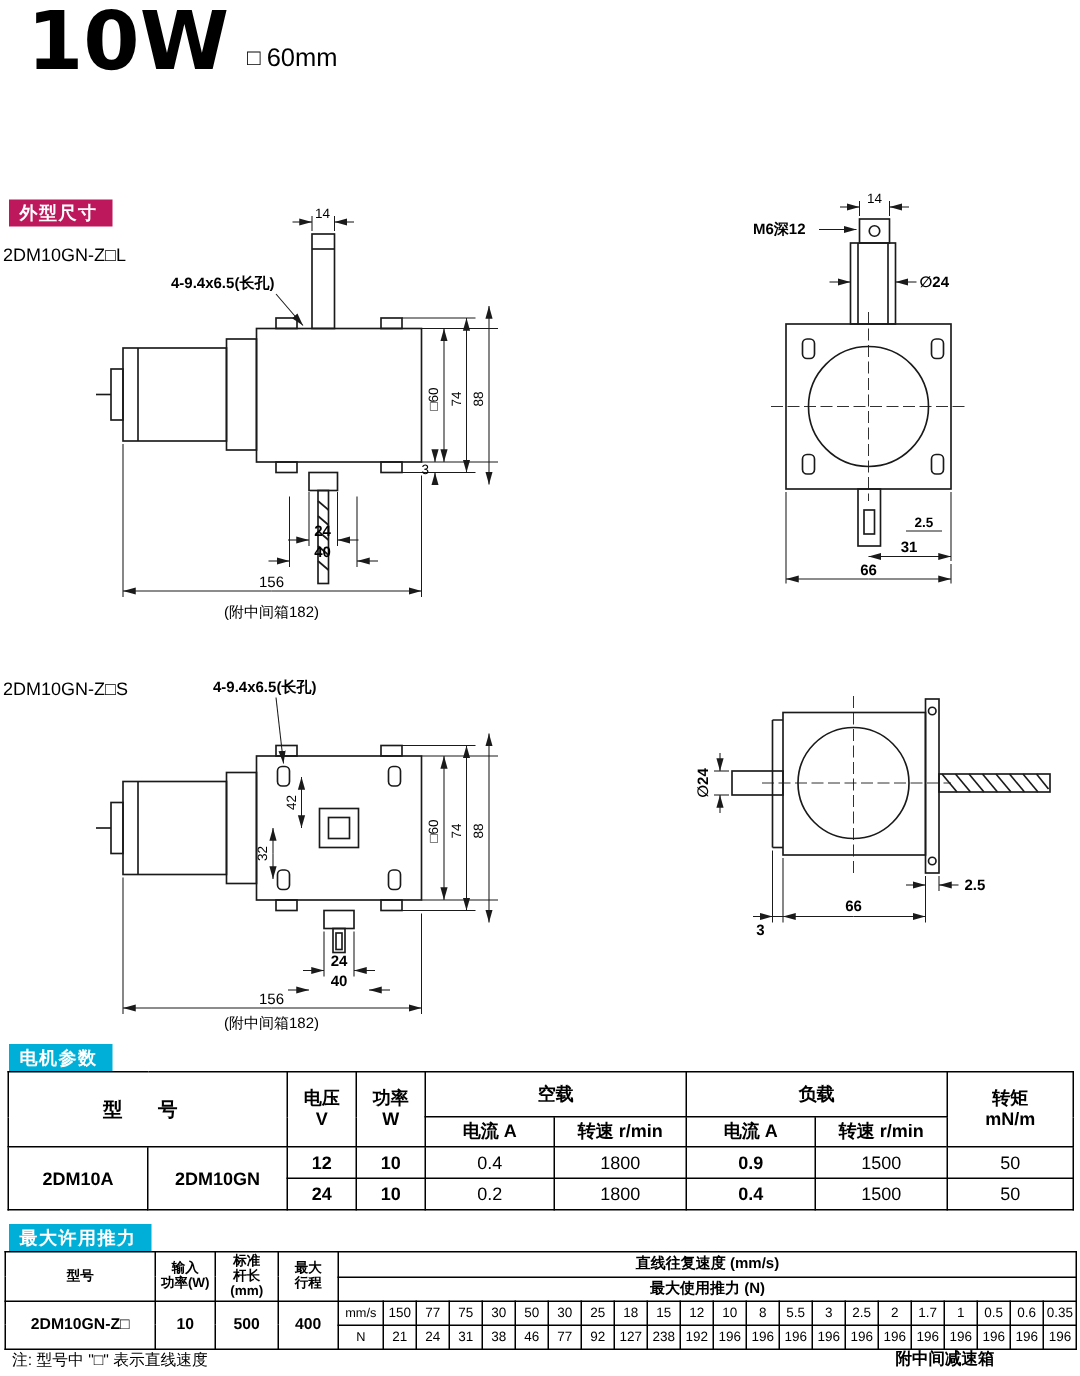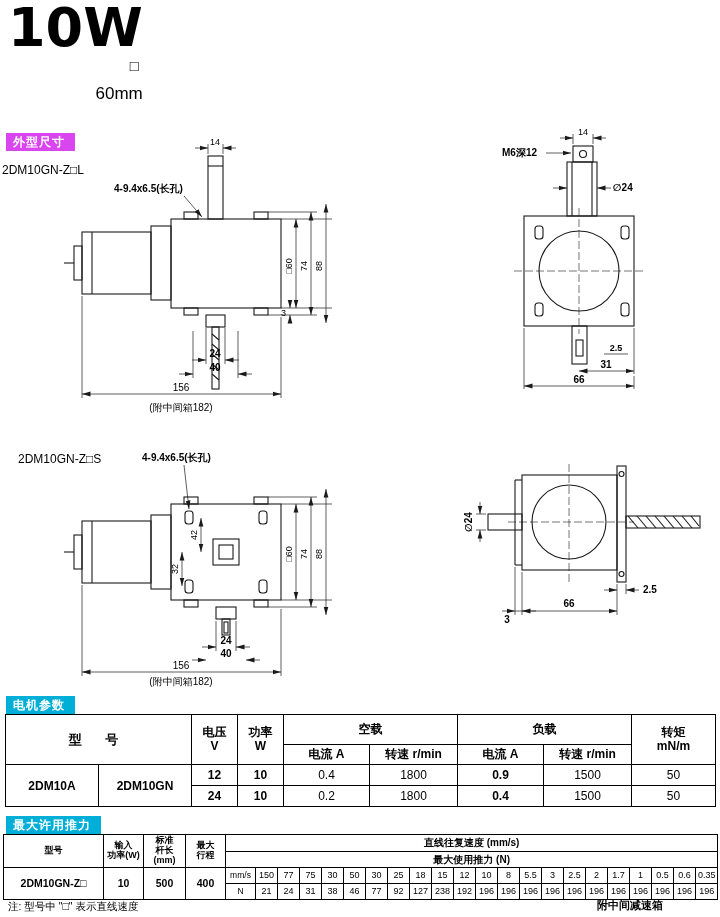--- a/index.html
+++ b/index.html
@@ -1,21 +1,21 @@
 <!DOCTYPE html>
 <html><head>
 <meta charset="utf-8">
 <style>
   * { margin:0; padding:0; box-sizing:border-box; }
   html,body { background:#fff; }
   body { width:720px; height:917px; font-family:"Liberation Sans","DejaVu Sans",sans-serif; color:#000; }
   .page { position:relative; width:720px; height:917px; background:#fff; overflow:hidden; }
   .abs { position:absolute; }
 
-  .hdr { position:absolute; left:8px; top:0; display:flex; align-items:flex-end;flex-direction:column; }
+  .hdr { position:absolute; left:18px; top:0; display:flex; align-items:flex-end; }
   .title { font-size:54px; font-weight:bold; line-height:1.05; font-family:"DejaVu Sans","Liberation Sans",sans-serif; letter-spacing:0; }
   .frame-sym { font-size:15px; margin:0 4px 10px 12px; }
   .frame-size { font-size:17px; margin-bottom:8px; }
 
   .badge { position:absolute; background:#00afd7; color:#fff; font-size:12px; font-weight:bold; padding:2px 10px 2px 7px; letter-spacing:1px; line-height:1.2; }
   .model-label { position:absolute; font-size:12px; }
 
   svg text { fill:#000; font-family:"Liberation Sans","DejaVu Sans",sans-serif; }
   .ol { stroke:#1a1a1a; fill:none; stroke-width:1.1; }
   .dl { stroke:#1a1a1a; fill:none; stroke-width:0.7; }
@@ -44,21 +44,21 @@
 <body>
 
 <div class="page">
 
   <div class="hdr">
     <span class="title">10W</span>
     <span class="frame-sym">□</span>
     <span class="frame-size">60mm</span>
   </div>
 
-  <div class="badge" style="left: 6px; top: 133px; background: #d946ef;">外型尺寸</div>
+  <div class="badge" style="left: 6px; top: 133px; background: #be185d;">外型尺寸</div>
   <div class="model-label" style="left:2px; top:163px;text-align:center;">2DM10GN-Z□L</div>
 
   <svg class="abs" style="left:56px; top:136px;" width="300" height="284" viewBox="0 0 300 284">
     <defs>
         <marker id="arA" markerWidth="9" markerHeight="6" refX="8.5" refY="3" orient="auto" markerUnits="userSpaceOnUse">
           <path d="M8.5,3 L0,0.6 L0,5.4 Z" fill="#1a1a1a"></path>
         </marker>
       </defs>
     <g class="ol">
       <line x1="8" y1="127" x2="18" y2="127"></line>
@@ -167,21 +167,21 @@
         <line x1="103" y1="260" x2="158" y2="260" marker-end="url(#arB)"></line>
     </g>
     <text x="107" y="9" class="t9" text-anchor="middle">14</text>
     <text x="26" y="30" class="t10 tb" text-anchor="start">M6深12</text>
     <text x="137" y="65" class="t10 tb" text-anchor="start">∅24</text>
     <text x="140" y="225" class="t9 tb" text-anchor="middle">2.5</text>
     <text x="130" y="242" class="t10 tb" text-anchor="middle">31</text>
     <text x="103" y="257" class="t10 tb" text-anchor="middle">66</text>
   </svg>
 
-  <div class="model-label" style="left:18px; top:452px;">2DM10GN-Z□S</div>
+  <div class="model-label" style="left:2px; top:452px;">2DM10GN-Z□S</div>
 
   <svg class="abs" style="left:56px; top:448px;" width="300" height="240" viewBox="0 0 300 240">
     <defs>
         <marker id="arC" markerWidth="9" markerHeight="6" refX="8.5" refY="3" orient="auto" markerUnits="userSpaceOnUse">
           <path d="M8.5,3 L0,0.6 L0,5.4 Z" fill="#1a1a1a"></path>
         </marker>
       </defs>
     <g class="ol">
       <line x1="8" y1="104" x2="18" y2="104"></line>
         <rect x="18" y="87" width="8" height="34"></rect>

